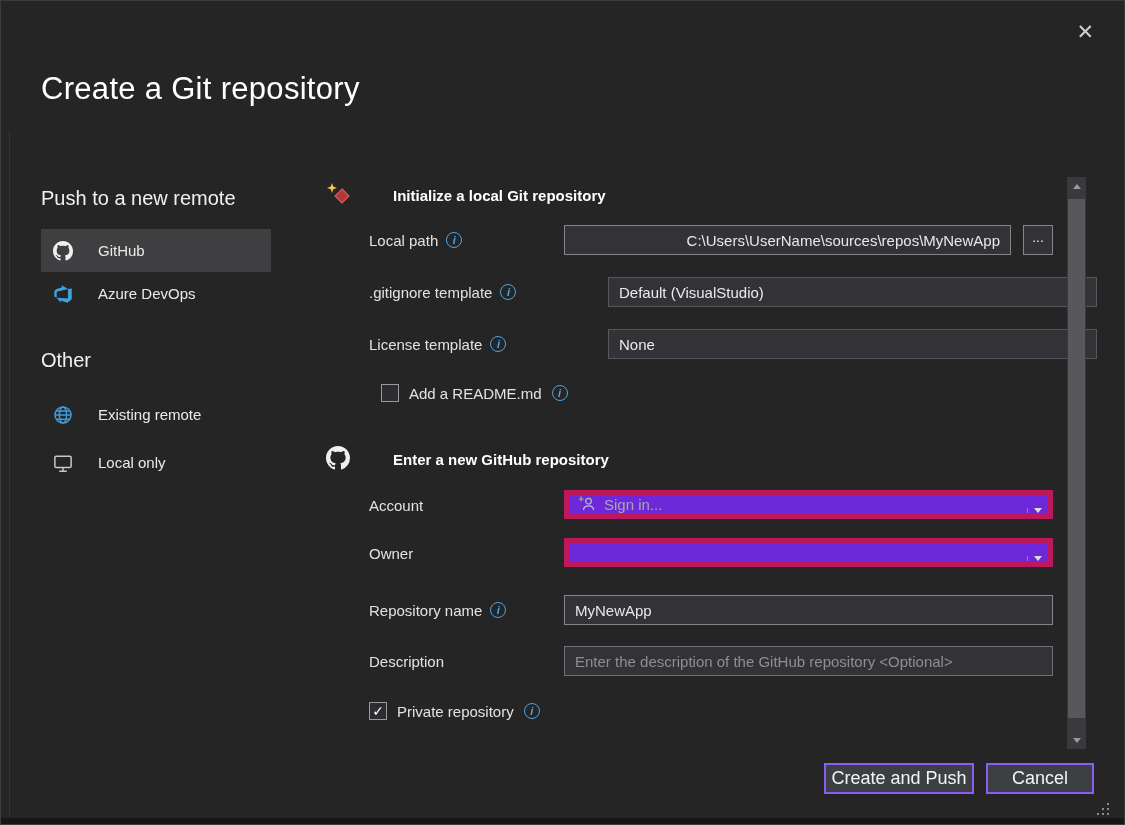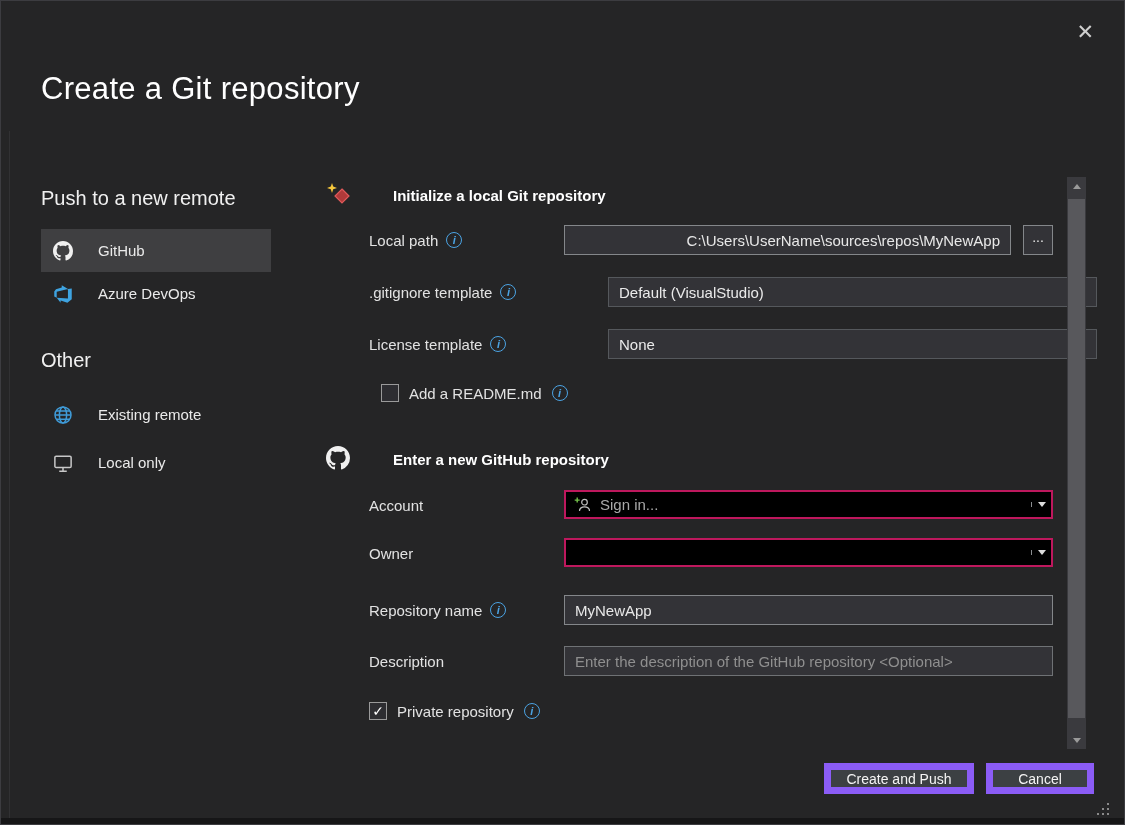--- a/index.html
+++ b/index.html
@@ -28,34 +28,34 @@
   .txt-input.subtle{border-color:#6f7275;}
 
   .browse-btn{position:absolute;left:1022px;width:30px;height:30px;background:#333337;border:1px solid #84878a;color:#e8e8e8;font-size:14px;display:flex;align-items:center;justify-content:center;cursor:pointer;padding-bottom:6px;}
 
   .dropdown{position:absolute;left:563px;width:489px;height:30px;background:#333337;border:1px solid #55585c;display:flex;align-items:center;padding:0 10px;font-size:15px;color:#eaeaea;cursor:pointer;margin-left:44px;}
   .dropdown .dd-arrow{margin-left:auto;}
   .arr-down{width:0;height:0;border-left:4px solid transparent;border-right:4px solid transparent;border-top:5px solid #dcdcdc;}
   .arr-up-s{width:0;height:0;border-left:4px solid transparent;border-right:4px solid transparent;border-bottom:5px solid #9a9a9a;}
   .arr-dn-s{width:0;height:0;border-left:4px solid transparent;border-right:4px solid transparent;border-top:5px solid #9a9a9a;}
 
-  .combo{position:absolute;left:563px;width:489px;height:29px;background:#000000;border:2px solid #be185d;display:flex;align-items:center;cursor:pointer;}
+  .combo{position:absolute;left:563px;width:489px;height:29px;background:#6d28d9;border:6px solid #be185d;display:flex;align-items:flex-end;cursor:pointer;}
   .combo .combo-body{flex:1;display:flex;align-items:center;gap:8px;padding:0 8px;font-size:15px;color:#a9a9a9;}
   .combo .combo-btn{width:20px;border-left:1px solid #8a8d90;display:flex;align-items:center;justify-content:center;}
 
   .chk-row{position:absolute;left:368px;height:22px;display:flex;align-items:center;gap:10px;font-size:15px;color:#e2e2e2;}
   .chk-box{width:18px;height:18px;border:1px solid #9a9a9a;background:#2d2d31;display:flex;align-items:center;justify-content:center;color:#ffffff;font-size:14px;line-height:1;cursor:pointer;}
 
   
   .vscroll{position:absolute;left:1066px;top:176px;width:19px;height:572px;background:#3a3a3e;}
   .vs-arrow{position:absolute;left:0;width:19px;height:18px;display:flex;align-items:center;justify-content:center;cursor:pointer;}
   .vs-thumb{position:absolute;left:1px;width:17px;top:22px;height:519px;background:#58585c;cursor:pointer;}
 
   
-  .btn{position:absolute;top:762px;height:31px;background:#3c4043;border:7px solid #8b5cf6;color:#f4f4f4;font-size:14px;display:flex;align-items:center;justify-content:center;cursor:pointer;}
+  .btn{position:absolute;top:762px;height:31px;background:#3c4043;border:2px solid #8b5cf6;color:#f4f4f4;font-size:18px;display:flex;align-items:center;justify-content:center;cursor:pointer;}
   #btn-create{left:823px;width:150px;}
   #btn-cancel{left:985px;width:108px;}
 
   .edge-line{position:absolute;left:8px;top:130px;width:1px;height:688px;background:#3a3a3c;opacity:.6;}
   .bottom-strip{position:absolute;left:0;bottom:0;width:100%;height:6px;background:#161617;}
   .grip{position:absolute;left:1094px;top:800px;cursor:nwse-resize;}
 </style>
 </head>
 <body>
 

